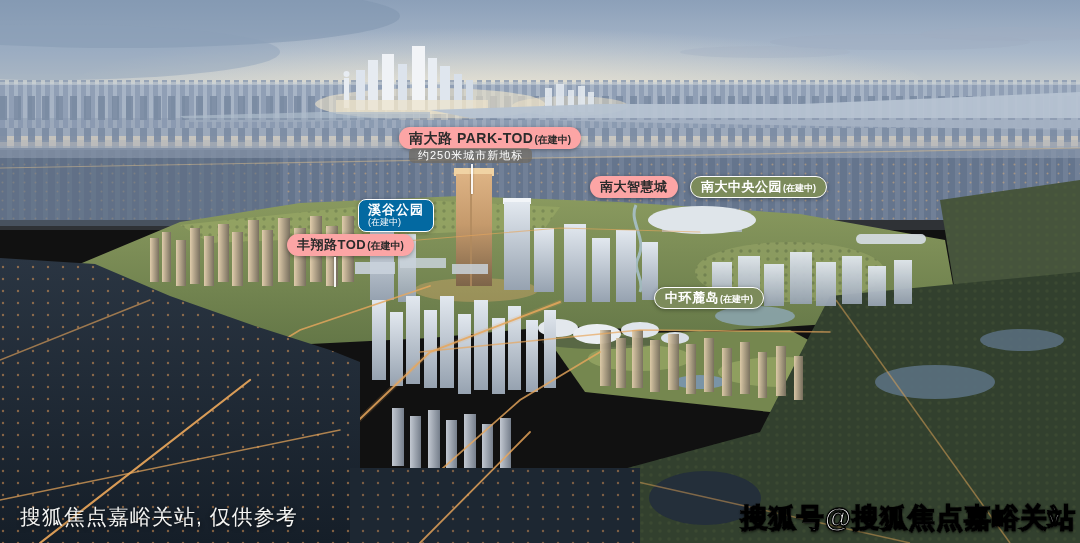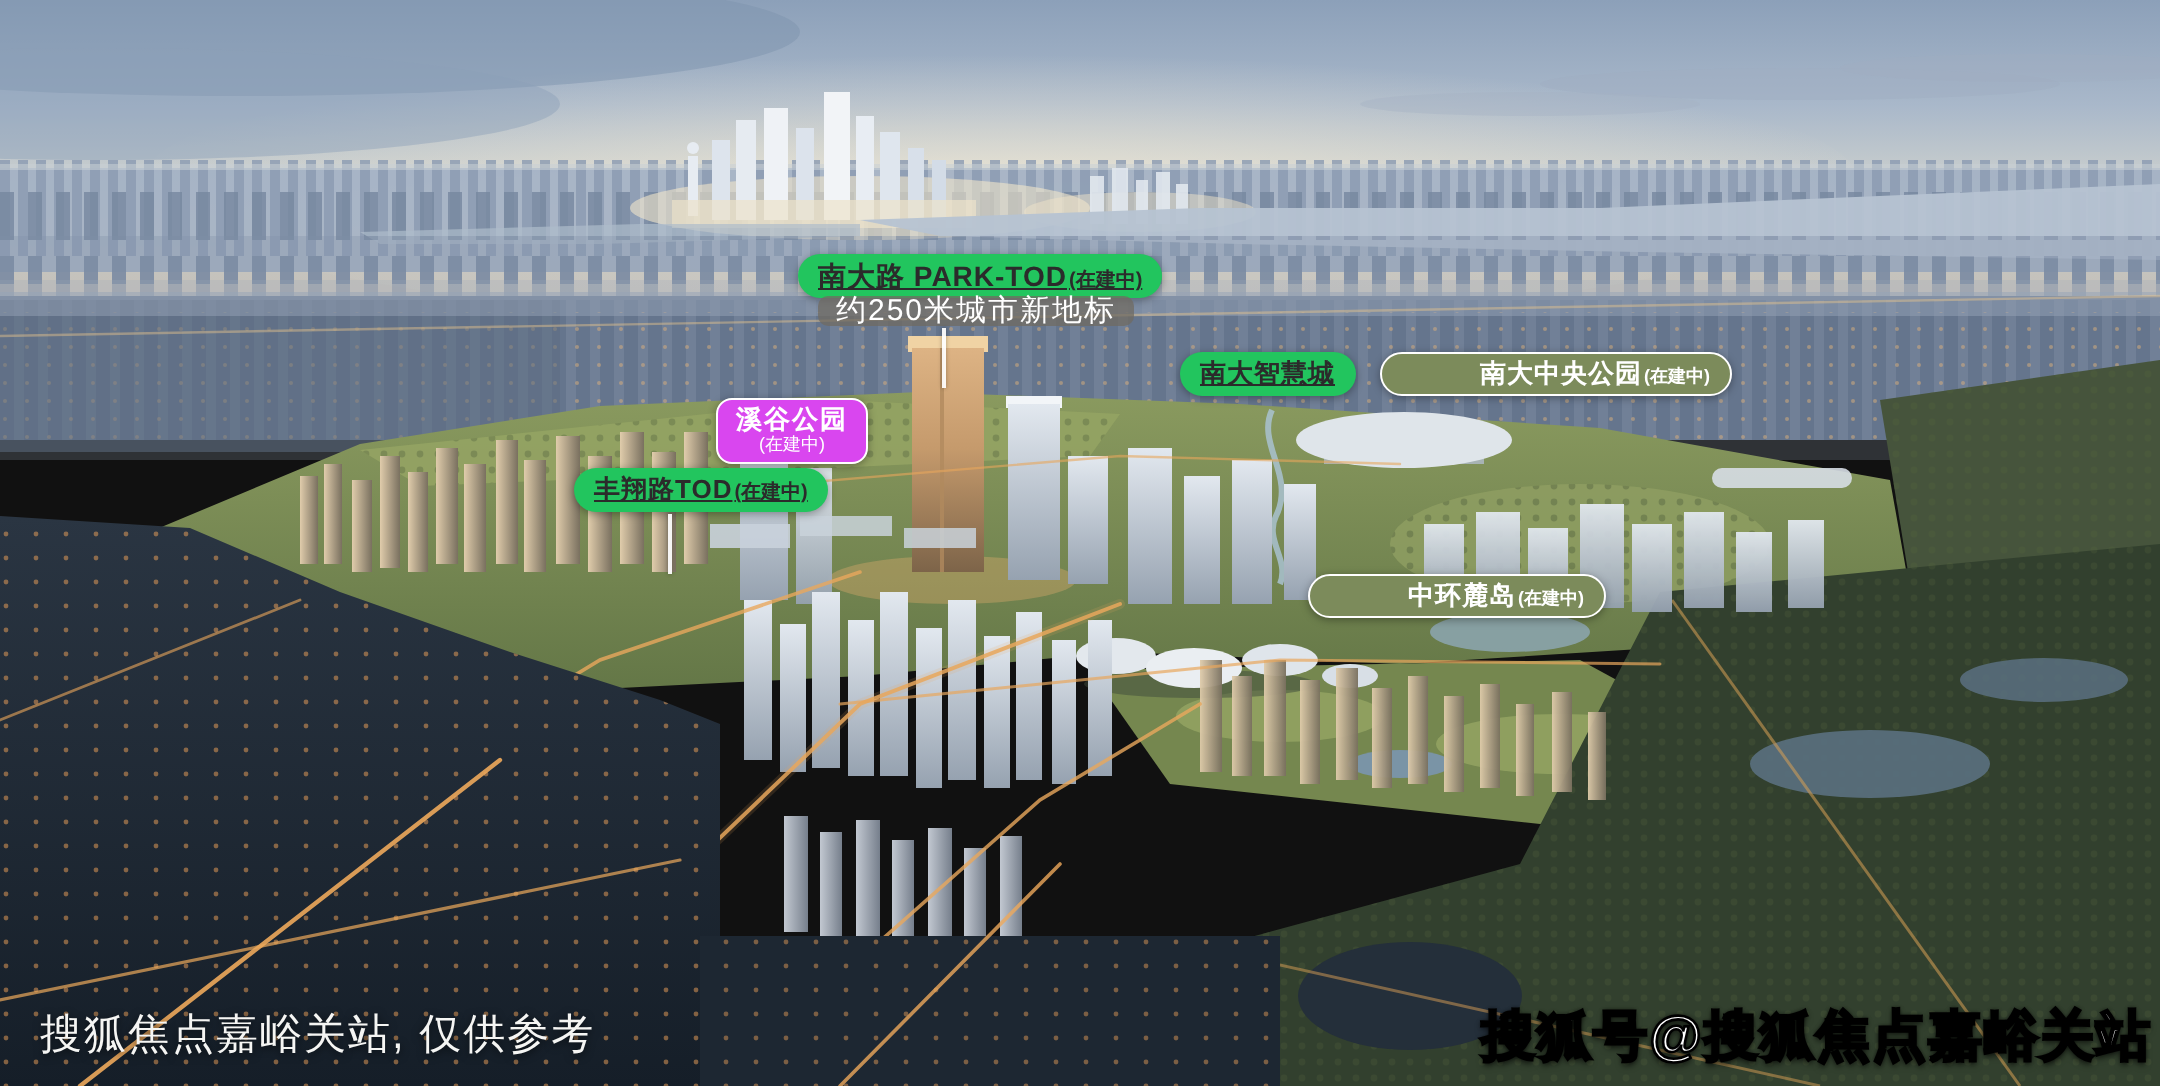--- a/index.html
+++ b/index.html
@@ -11,38 +11,38 @@
   #scene{position:absolute;inset:0;display:block;}
 
   
   .ov{position:absolute;white-space:nowrap;}
 
   .badge{
     display:inline-flex;align-items:baseline;gap:1px;
     height:22px;line-height:22px;padding:0 10px;border-radius:12px;
     box-shadow:0 1px 4px rgba(0,0,0,.35);
   }
-  .badge--white{background:#22c55e;color:#2B2B2B;text-decoration:underline;}
+  .badge--white{background:#fca5a5;color:#2B2B2B;}
   .badge--green{background:#7C8B5B;color:#FFFFFF;border:1.5px solid #FFFFFF;height:20px;line-height:20px;}
   .badge__title{font-size:14px;font-weight:700;letter-spacing:.5px;}
-  .badge--green .badge__title{font-size:13px;margin-left:39px;}
+  .badge--green .badge__title{font-size:13px;}
   .badge__status{font-size:10px;font-weight:600;}
   .badge--green .badge__status{font-size:9px;}
 
   .badge-block{
-    display:inline-block;text-align:center;background:#d946ef;color:#fff;
+    display:inline-block;background:#0369a1;color:#fff;
     border:1.5px solid #fff;border-radius:8px;padding:2px 9px 3px;
     box-shadow:0 1px 4px rgba(0,0,0,.35);
   }
   .badge-block .l1{font-size:13px;font-weight:700;letter-spacing:1px;line-height:15px;}
   .badge-block .l2{font-size:9px;font-weight:500;line-height:11px;}
 
   .subbadge{
     display:inline-block;background:rgba(112,107,97,.75);color:#fff;
-    font-size:15px;line-height:15px;padding:0 9px;border-radius:5px;letter-spacing:1px;
+    font-size:11px;line-height:15px;padding:0 9px;border-radius:5px;letter-spacing:1px;
   }
   .leader{position:absolute;width:1.5px;background:rgba(255,255,255,.92);box-shadow:0 0 2px rgba(0,0,0,.3);}
 
   .headline{
     font-size:28px;font-weight:900;color:#2E6039;letter-spacing:2px;
     text-shadow:-2px -2px 0 #fff,2px -2px 0 #fff,-2px 2px 0 #fff,2px 2px 0 #fff,
                  0 -2px 0 #fff,0 2px 0 #fff,-2px 0 0 #fff,2px 0 0 #fff,0 2px 5px rgba(0,0,0,.25);
   }
   .caption{
     font-size:21px;font-weight:500;color:#F5F5F3;letter-spacing:1px;

